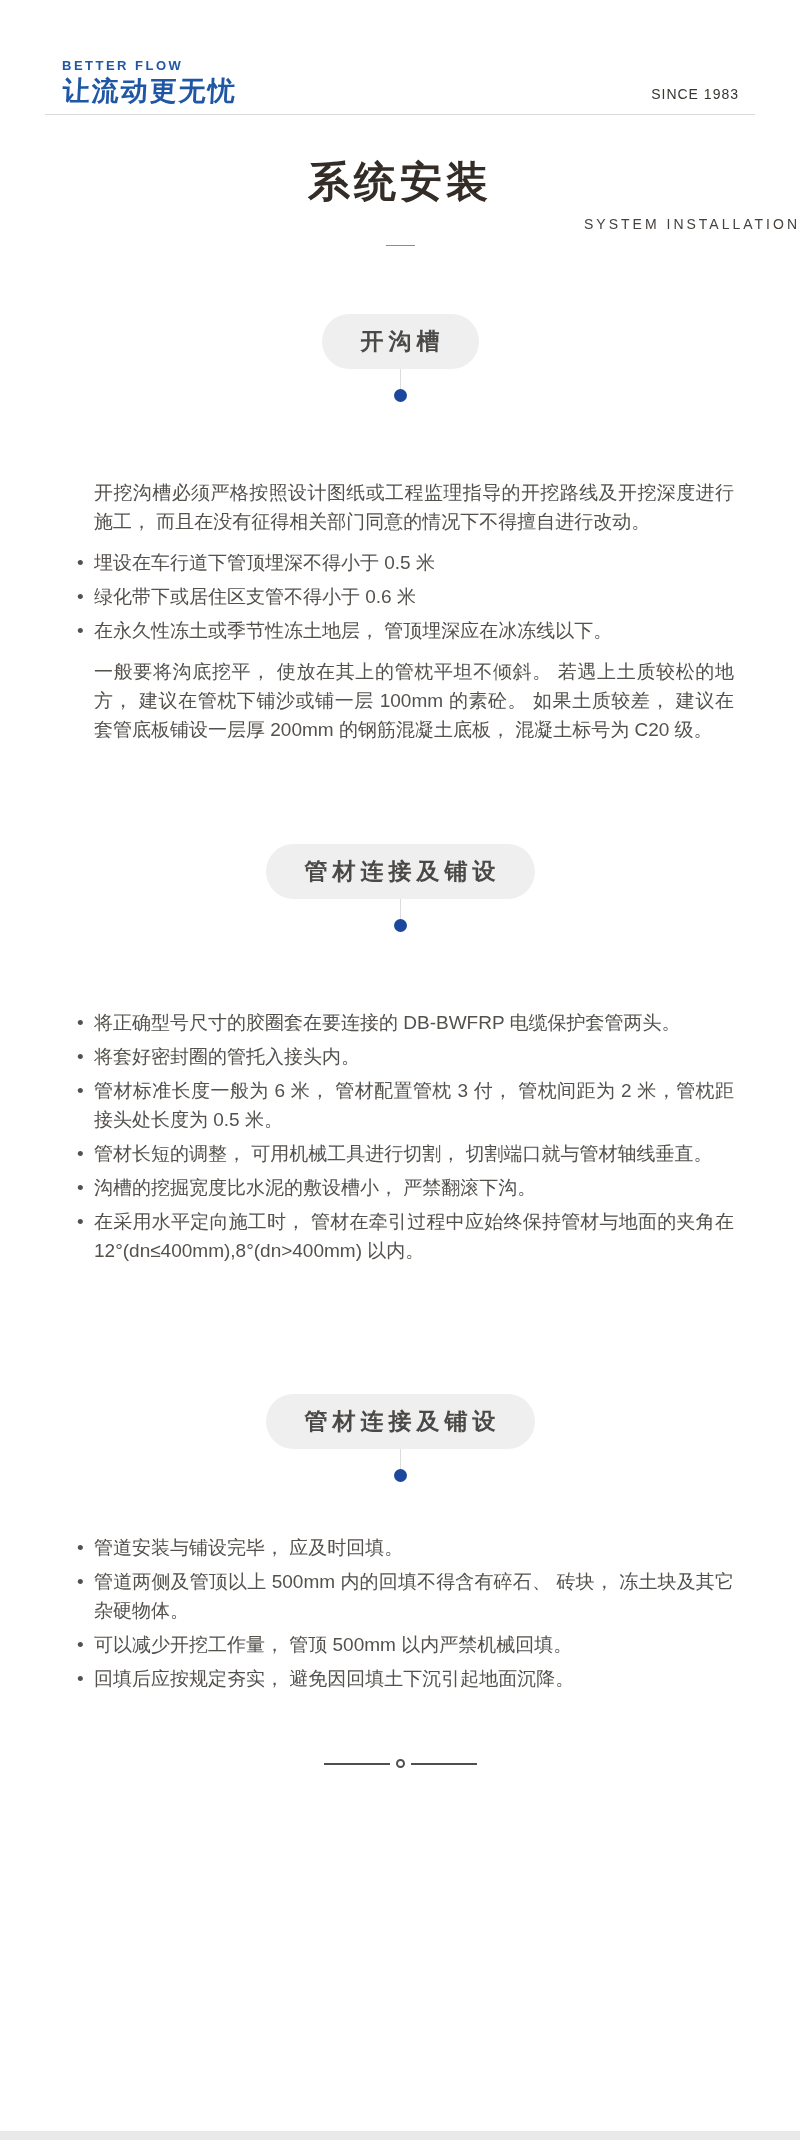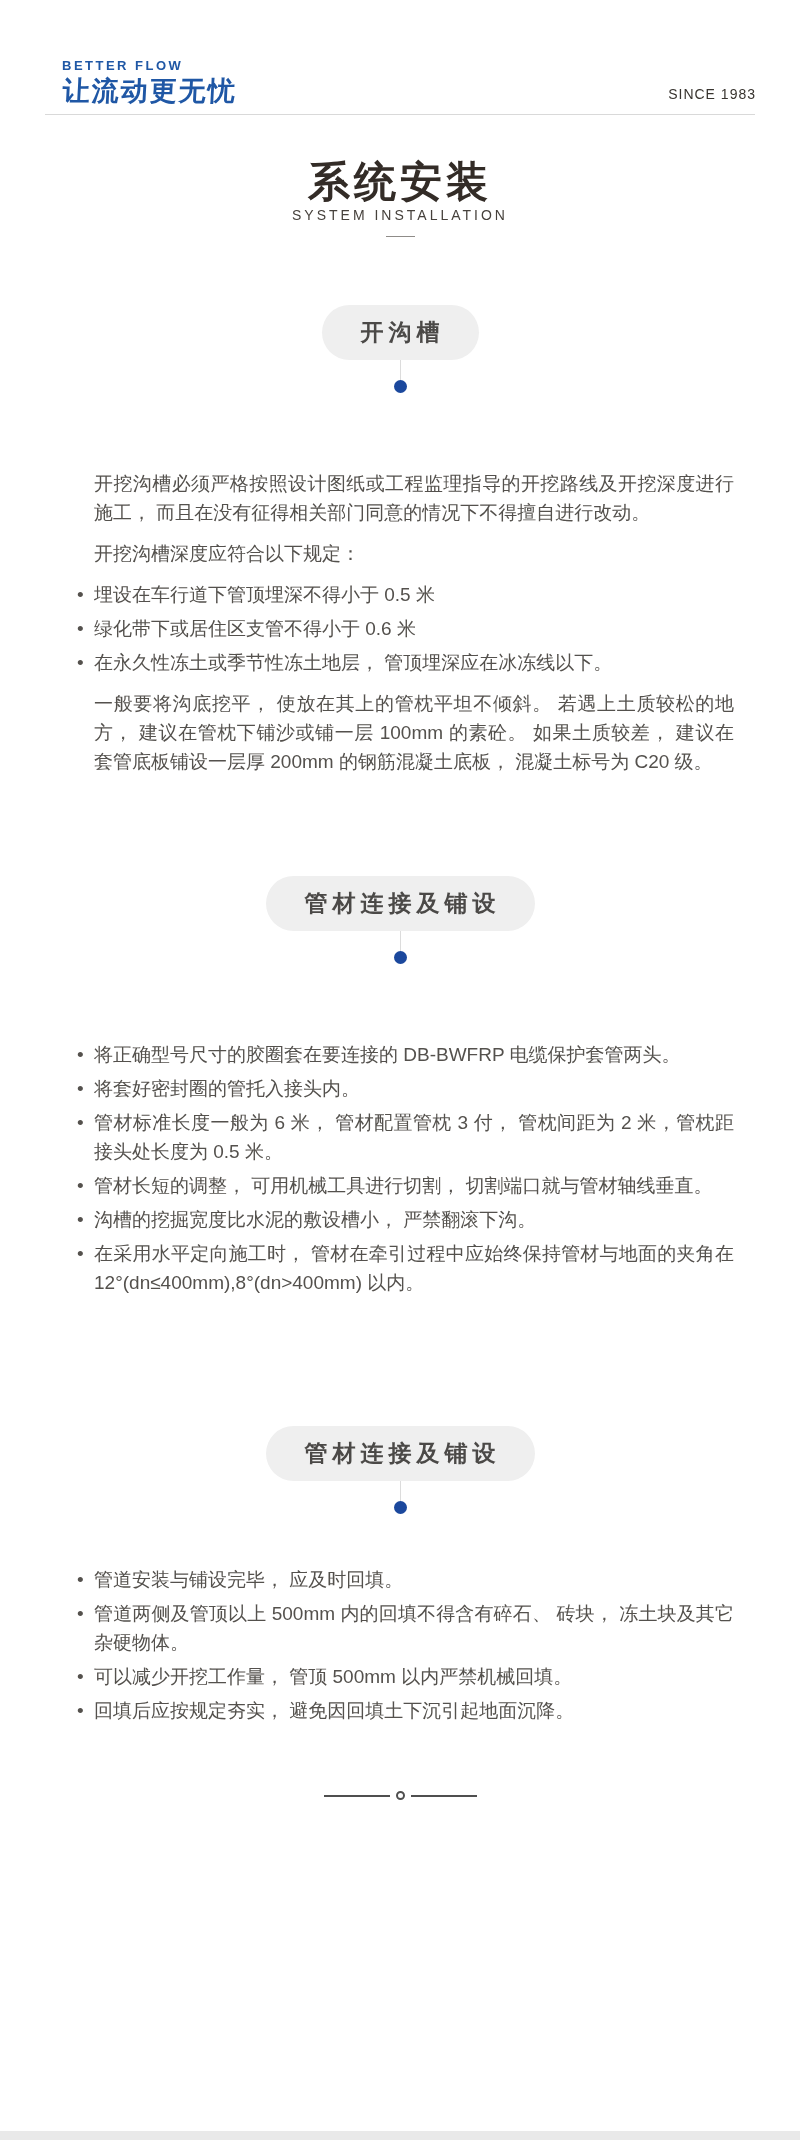--- a/index.html
+++ b/index.html
@@ -25,33 +25,33 @@
   .brand-tagline {
     color:var(--brand-blue); font-size:13px; font-weight:bold;
     letter-spacing:2.5px; line-height:15px;
   }
   .brand-wordmark {
     color:var(--brand-blue); font-size:27px; font-weight:900;
     letter-spacing:2px; line-height:32px; margin-top:2px;
     transform:skewX(-3deg); transform-origin:left bottom; display:inline-block;
   }
   .since {
-    position:absolute; right:44px; top:86px;
+    position:absolute; right:61px; top:86px;
     font-size:14px; letter-spacing:1px; color:#38342f;
   }
   .header-divider { border:none; border-top:1px solid var(--divider); margin:7px 45px 0 45px; }
 
   
   .title-wrap { text-align:center; margin-top:42px; }
   .page-title {
     font-size:42px; font-weight:800; letter-spacing:4px;
     color:var(--title-text); line-height:50px;
   }
   .page-subtitle {
-    font-size:14px; letter-spacing:3px; color:#46413c;
+    margin-top:9px; font-size:14px; letter-spacing:3px; color:#46413c;text-align:right;
   }
   .title-divider { width:29px; border:none; border-top:1px solid #8f8c89; margin:13px auto 0 auto; }
 
   
   .section-head { display:flex; flex-direction:column; align-items:center; }
   .sh-1 { margin-top:68px; }
   .sh-2 { margin-top:100px; }
   .sh-3 { margin-top:129px; }
   .badge {
     background:var(--badge-bg); color:var(--badge-text);
@@ -104,21 +104,20 @@
 </div>
 
 <div class="section-head sh-1">
   <div class="badge">开沟槽</div>
   <div class="stem"></div>
   <div class="dot"></div>
 </div>
 
 <div class="content">
   <p>开挖沟槽必须严格按照设计图纸或工程监理指导的开挖路线及开挖深度进行施工， 而且在没有征得相关部门同意的情况下不得擅自进行改动。</p>
-  <p>开挖沟槽深度应符合以下规定：</p>
   <ul>
     <li>埋设在车行道下管顶埋深不得小于 0.5 米</li>
     <li>绿化带下或居住区支管不得小于 0.6 米</li>
     <li>在永久性冻土或季节性冻土地层， 管顶埋深应在冰冻线以下。</li>
   </ul>
   <p>一般要将沟底挖平， 使放在其上的管枕平坦不倾斜。 若遇上土质较松的地方， 建议在管枕下铺沙或铺一层 100mm 的素砼。 如果土质较差， 建议在套管底板铺设一层厚 200mm 的钢筋混凝土底板， 混凝土标号为 C20 级。</p>
 </div>
 
 <div class="section-head sh-2">
   <div class="badge">管材连接及铺设</div>

